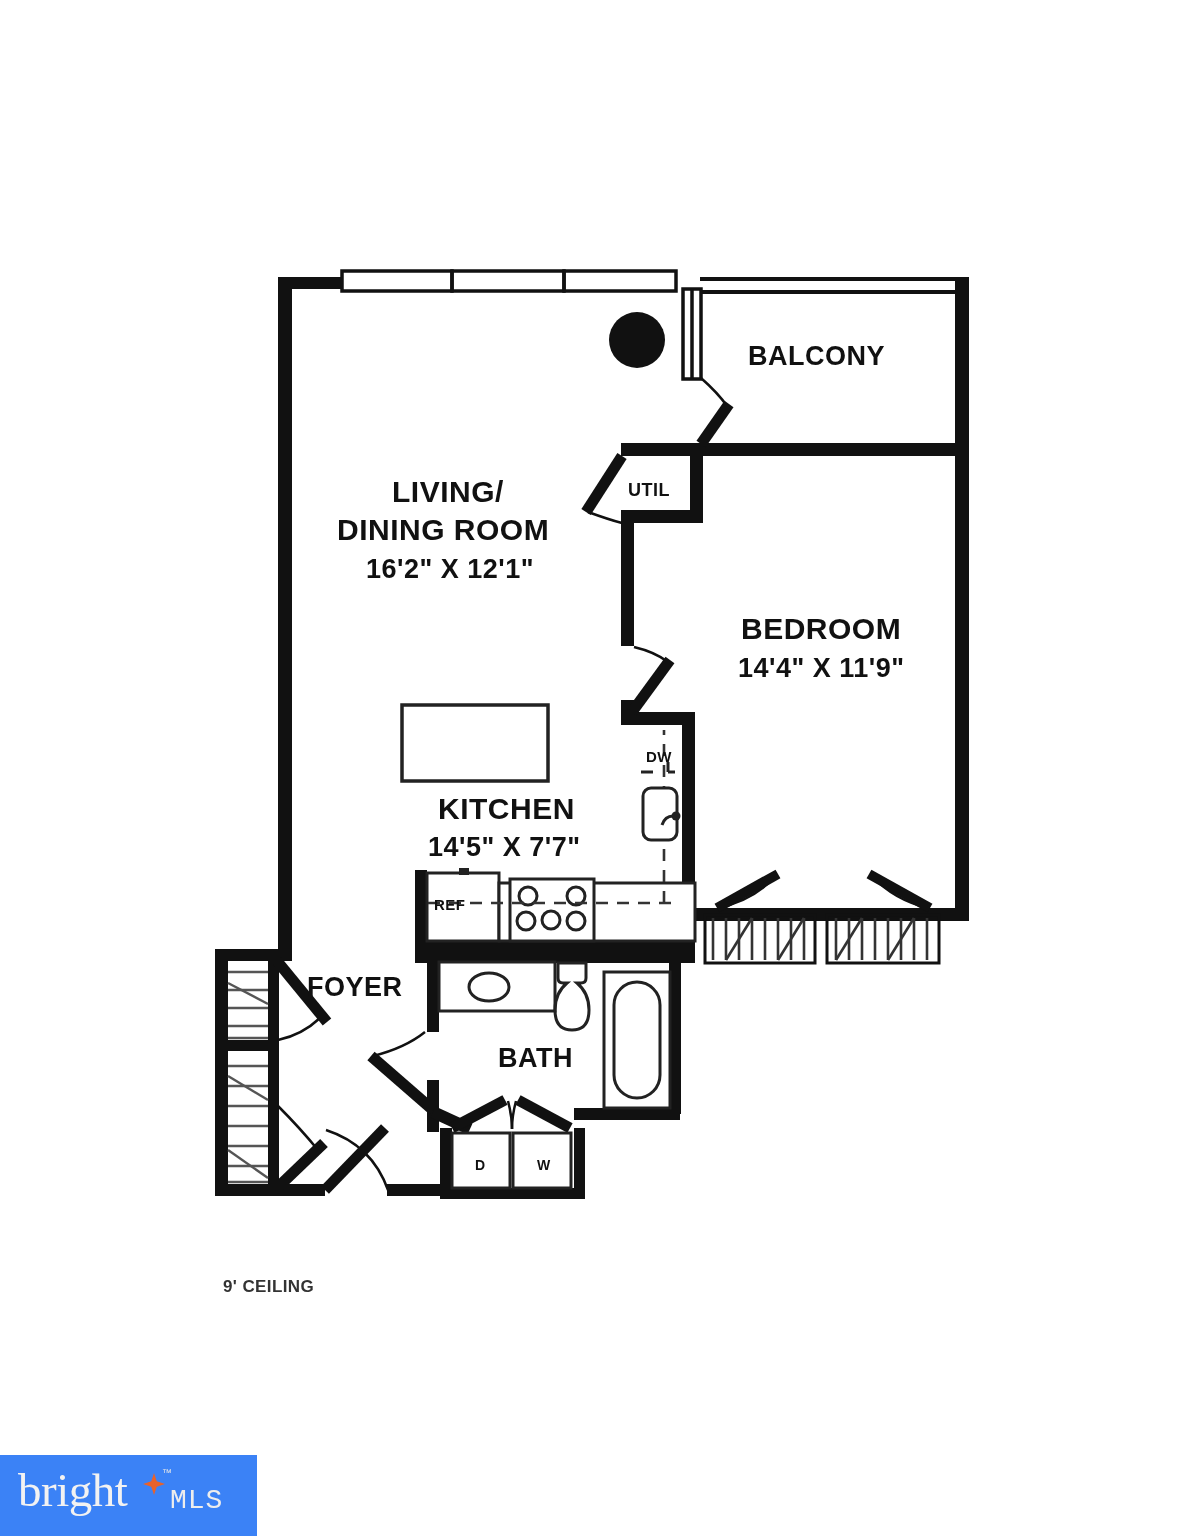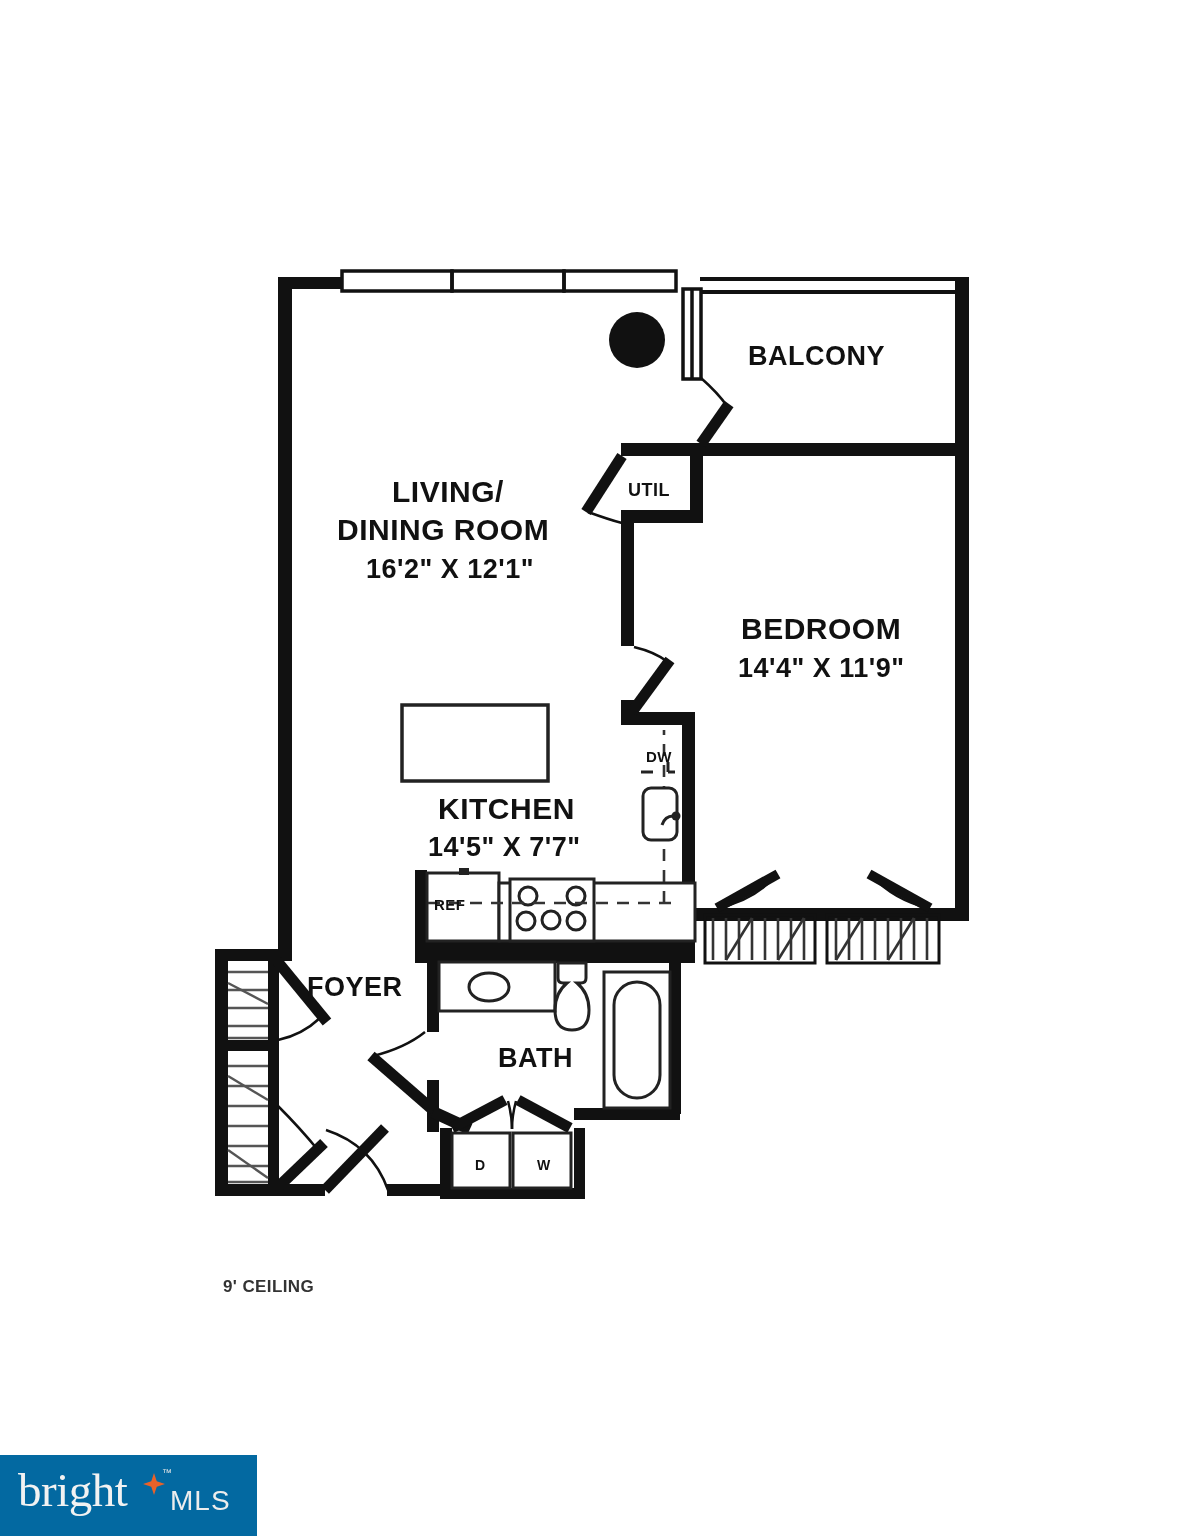--- a/index.html
+++ b/index.html
@@ -57,21 +57,21 @@
     font-size: 23px;
     color: #555555;
     letter-spacing: 0.2px;
   }
   #mls-logo {
     position: absolute;
     left: 0;
     top: 1455px;
     width: 257px;
     height: 81px;
-    background: #0369a1;
+    background: #3b82f6;
   }
   #mls-logo .logo-inner {
     position: absolute;
     left: 18px;
     top: 10px;
     width: 230px;
     height: 62px;
   }
   #mls-logo .brand-word {
     position: absolute;
@@ -80,21 +80,21 @@
     font-family: "Liberation Serif", serif;
     font-size: 47px;
     color: #f2f2f2;
     letter-spacing: -0.5px;
     line-height: 1;
   }
   #mls-logo .mls-word {
     position: absolute;
     left: 152px;
     top: 22px;
-    font-family: Liberation Sans, sans-serif;
+    font-family: Liberation Mono, monospace;
     font-size: 28px;
     color: #ededed;
     letter-spacing: 1px;
     line-height: 1;
   }
   #mls-logo .star {
     position: absolute;
     left: 125px;
     top: 8px;
     width: 22px;

